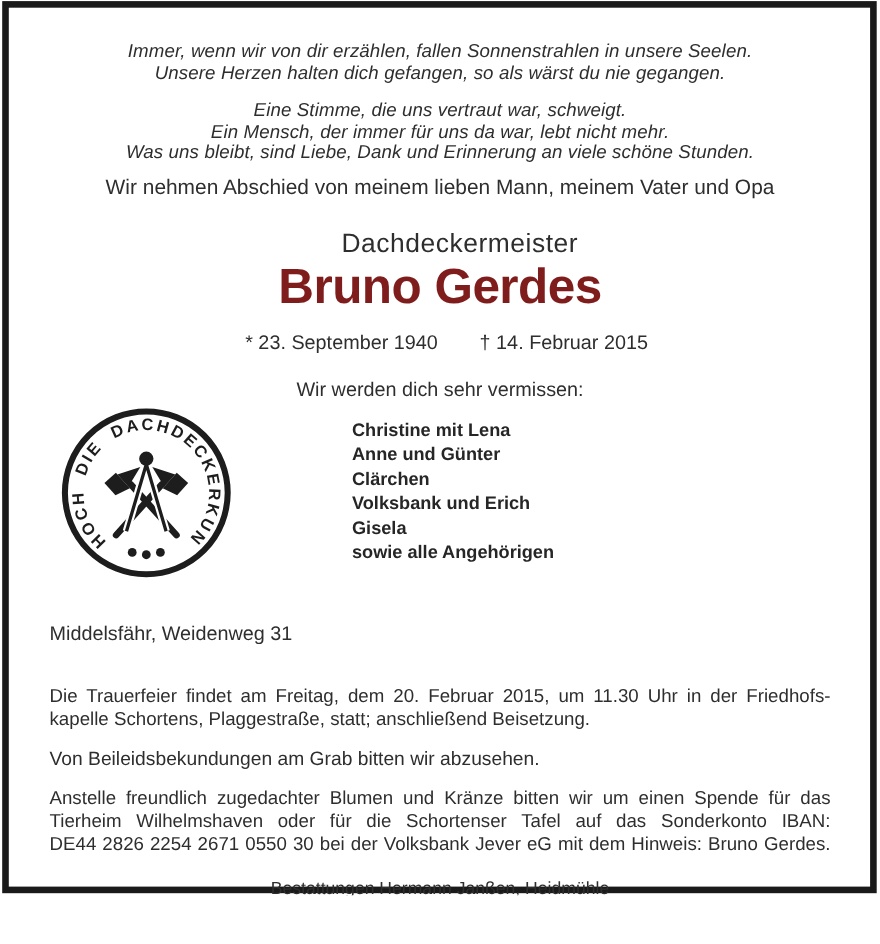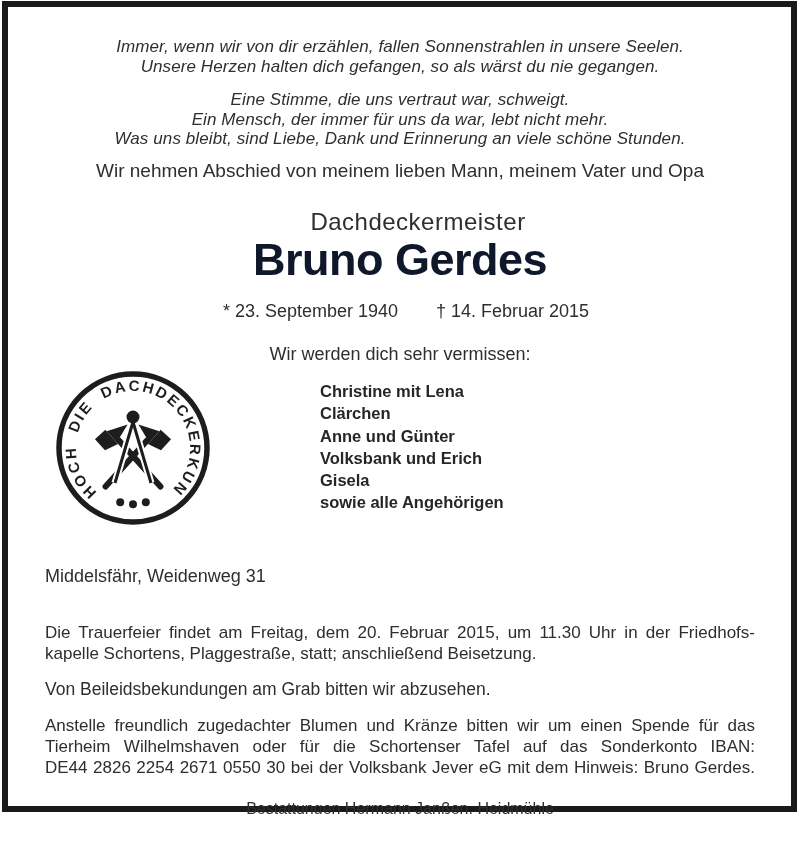--- a/index.html
+++ b/index.html
@@ -17,21 +17,21 @@
     border:6px solid #1a1a1a;
     pointer-events:none;
   }
   .abs{position:absolute;}
   .center{left:0;right:0;text-align:center;}
   .poem{font-style:italic;font-size:17px;line-height:19.5px;letter-spacing:.1px;}
   .announcement{font-size:19px;line-height:22px;}
   .profession{font-size:24px;line-height:26px;letter-spacing:.5px;}
   .deceased-name{
     font-size:45px;line-height:48px;font-weight:bold;
-    color:#0f172a;letter-spacing:-.5px;text-align:center;
+    color:#7f1d1d;letter-spacing:-.5px;text-align:center;
   }
   .dates{display:flex;justify-content:center;gap:38px;font-size:18px;line-height:22px;padding-left:12px;}
   .vermissen{font-size:18px;line-height:21px;}
   .mourners{font-size:16.5px;line-height:22.3px;font-weight:bold;color:#262626;}
   .address{font-size:18px;line-height:21px;}
   .para{width:710px;font-size:17px;line-height:20.8px;}
   .jline{text-align:justify;text-align-last:justify;text-justify:inter-word;}
   .condolence{font-size:17.5px;line-height:21px;}
   .funeral-home{font-size:16px;line-height:20px;}
   .seal-svg{display:block;}
@@ -90,22 +90,22 @@
     </g>
     <g fill="#1d1d1d">
       <circle cx="67.2" cy="134.2" r="4"></circle>
       <circle cx="80" cy="136.3" r="4"></circle>
       <circle cx="92.8" cy="134.2" r="4"></circle>
     </g>
   </svg>
 
   <div class="abs mourners" style="left:320px;top:380px;">
     <div>Christine mit Lena</div>
+    <div>Anne und Günter</div>
     <div>Clärchen</div>
-    <div>Anne und Günter</div>
     <div>Volksbank und Erich</div>
     <div>Gisela</div>
     <div>sowie alle Angehörigen</div>
   </div>
 
   <div class="abs address" style="left:45px;top:566px;">Middelsfähr, Weidenweg 31</div>
 
   <div class="abs para" style="left:45px;top:623px;">
     <div class="jline">Die Trauerfeier findet am Freitag, dem 20. Februar 2015, um 11.30 Uhr in der Friedhofs-</div>
     <div>kapelle Schortens, Plaggestraße, statt; anschließend Beisetzung.</div>

